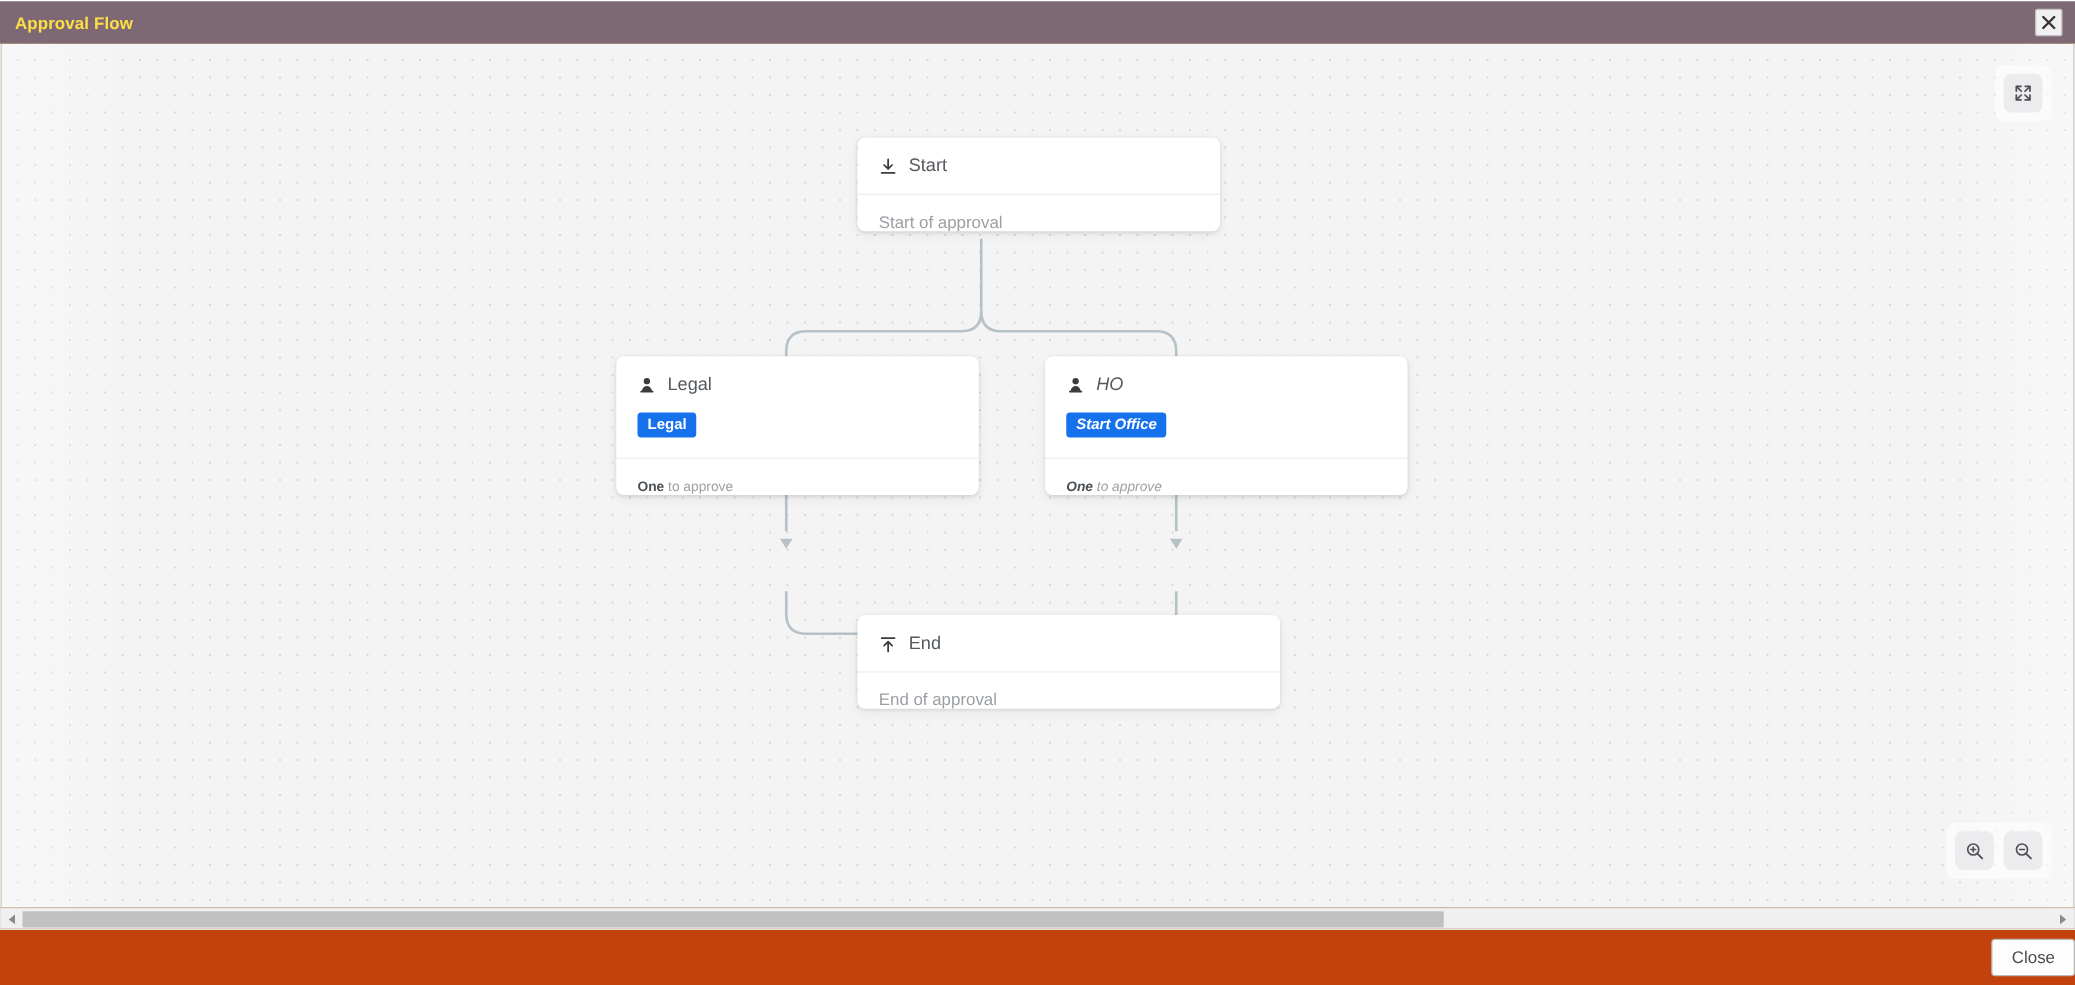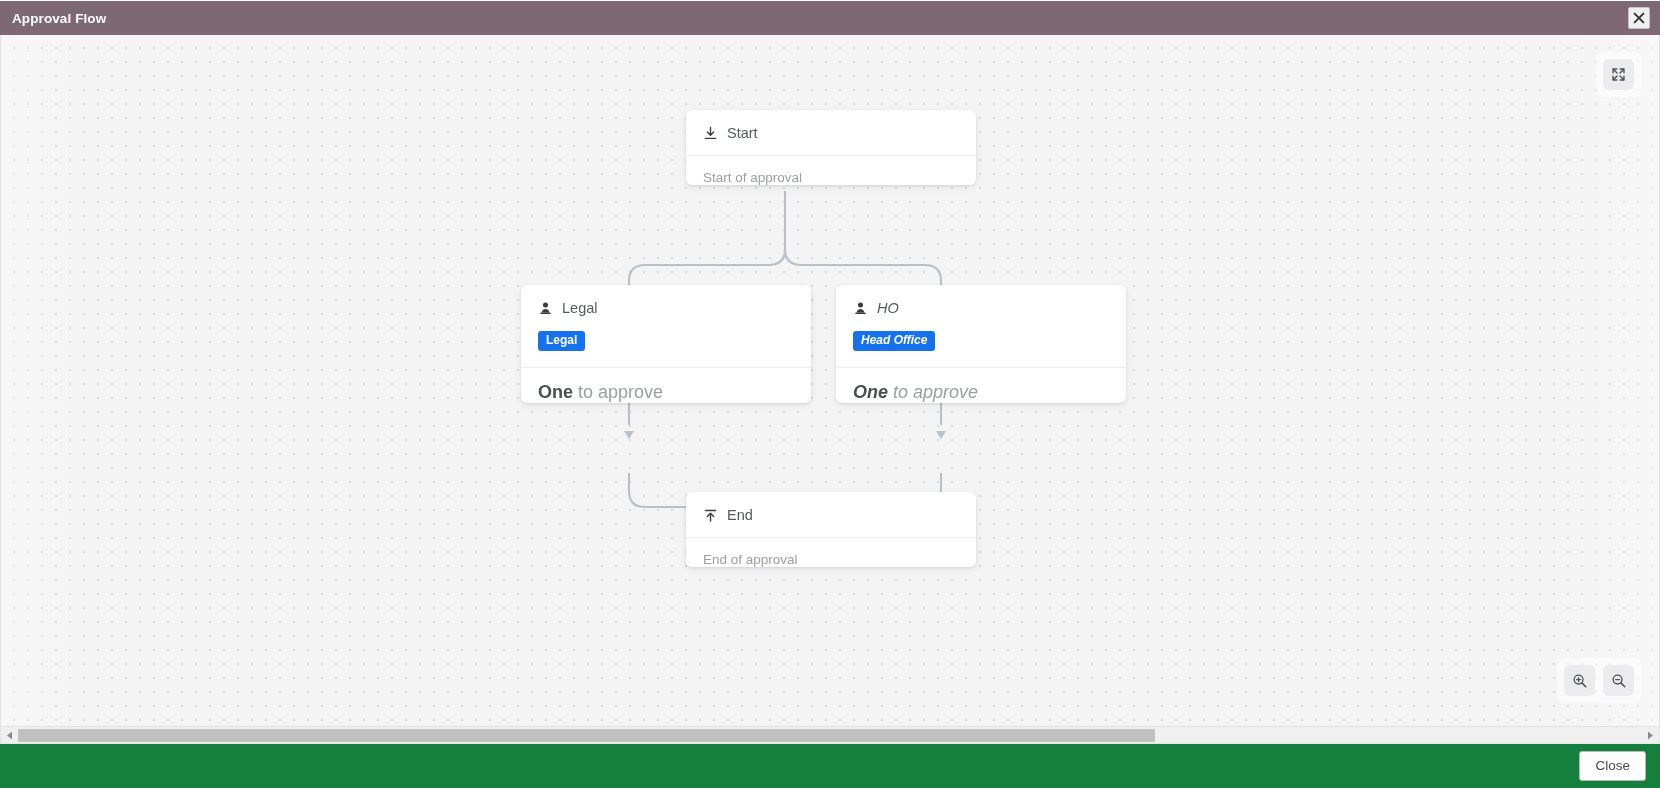--- a/index.html
+++ b/index.html
@@ -23,21 +23,21 @@
     height: 35px;
     background: #7d6874;
     display: flex;
     align-items: center;
     padding: 0 8px 0 12px;
     flex: 0 0 auto;
     position: relative;
     border-top: 1px solid #ffffff;
   }
   .titlebar-text {
-    color: #ffffff;
+    color: #fde047;
     font-size: 13.5px;
     font-weight: bold;
     letter-spacing: .1px;
   }
   .titlebar-spacer { flex: 1 1 auto; }
   .close-x {
     width: 22px; height: 22px;
     background: #f0f0f0;
     border: 1px solid #c6c2c4;
     border-radius: 2px;
@@ -106,21 +106,21 @@
   .badge {
     display: inline-block;
     background: #1672ec;
     color: #ffffff;
     font-size: 12px;
     font-weight: bold;
     border-radius: 3px;
     padding: 3px 8px 4px 8px;
     line-height: 1.1;
   }
-  .approve-line { font-size: 18px; color: #9b9fa3; }
+  .approve-line { font-size: 11px; color: #9b9fa3; }
   .approve-strong {
     color: #4a4f54;
     font-weight: bold;
     border-bottom: 1px solid #b9c5cf;
     padding-bottom: 1px;
   }
 
   
   .ctrl-panel {
     position: absolute;
@@ -166,26 +166,25 @@
     width: 70.2%;
     background: #c1c1c1;
     border-radius: 1px;
     cursor: pointer;
   }
 
   
   .footer {
     flex: 0 0 auto;
     height: 45px;
-    background: #15803d;
+    background: #c2410c;
     border-top: 1px solid #e6e6e6;
     display: flex;
     align-items: center;
     justify-content: flex-end;
-    padding-right: 14px;
   }
   .close-btn {
     font-family: "Liberation Sans", sans-serif;
     font-size: 13.5px;
     color: #4b4b4b;
     background: #fdfdfd;
     border: 1px solid #b9b9b9;
     border-radius: 3px;
     padding: 6px 15px 7px 15px;
     cursor: pointer;
@@ -244,21 +243,21 @@
           <svg width="15" height="15" viewBox="0 0 16 16" aria-hidden="true">
             <path d="M8 1.5 L8 9.5 M4.6 6.4 L8 9.8 L11.4 6.4 M2.5 13.2 L13.5 13.2" stroke="#3c3c3c" stroke-width="1.5" fill="none" stroke-linecap="round" stroke-linejoin="round"></path>
           </svg>
         </span>
         <span class="node-title">Start</span>
       </div>
       <div class="node-divider"></div>
       <div class="node-body">Start of approval</div>
     </div>
 
-    <div class="node" style="left:520px; top:250px; width:290px;">
+    <div class="node" style="left:492px; top:250px; width:290px;">
       <div class="node-head">
         <span class="n-icon">
           <svg width="15" height="15" viewBox="0 0 16 16" aria-hidden="true">
             <circle cx="8" cy="4.2" r="2.7" fill="#3c3c3c"></circle>
             <path d="M3.6 12.6 C4.3 9.6 6 8.4 8 8.4 C10 8.4 11.7 9.6 12.4 12.6 Z" fill="#3c3c3c"></path>
             <rect x="2.4" y="12.4" width="11.2" height="1.5" rx=".4" fill="#3c3c3c"></rect>
           </svg>
         </span>
         <span class="node-title">Legal</span>
       </div>
@@ -276,29 +275,29 @@
         <span class="n-icon">
           <svg width="15" height="15" viewBox="0 0 16 16" aria-hidden="true">
             <circle cx="8" cy="4.2" r="2.7" fill="#3c3c3c"></circle>
             <path d="M3.6 12.6 C4.3 9.6 6 8.4 8 8.4 C10 8.4 11.7 9.6 12.4 12.6 Z" fill="#3c3c3c"></path>
             <rect x="2.4" y="12.4" width="11.2" height="1.5" rx=".4" fill="#3c3c3c"></rect>
           </svg>
         </span>
         <span class="node-title">HO</span>
       </div>
       <div class="badge-row">
-        <span class="badge">Head Office</span>
+        <span class="badge">Start Office</span>
       </div>
       <div class="node-divider"></div>
       <div class="node-body">
         <span class="approve-line"><span class="approve-strong">One</span><span> to approve</span></span>
       </div>
     </div>
 
-    <div class="node" style="left:685px; top:457px; width:290px;">
+    <div class="node" style="left:685px; top:457px; width:338px;">
       <div class="node-head">
         <span class="n-icon">
           <svg width="15" height="15" viewBox="0 0 16 16" aria-hidden="true">
             <path d="M8 14 L8 6 M4.6 9.1 L8 5.7 L11.4 9.1 M2.5 2.6 L13.5 2.6" stroke="#3c3c3c" stroke-width="1.5" fill="none" stroke-linecap="round" stroke-linejoin="round"></path>
           </svg>
         </span>
         <span class="node-title">End</span>
       </div>
       <div class="node-divider"></div>
       <div class="node-body">End of approval</div>

